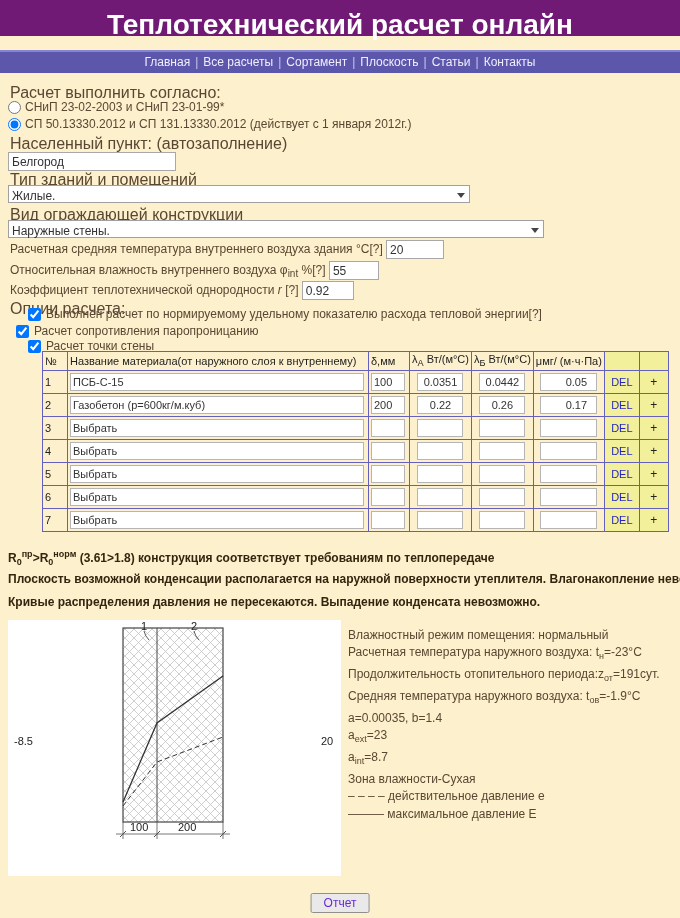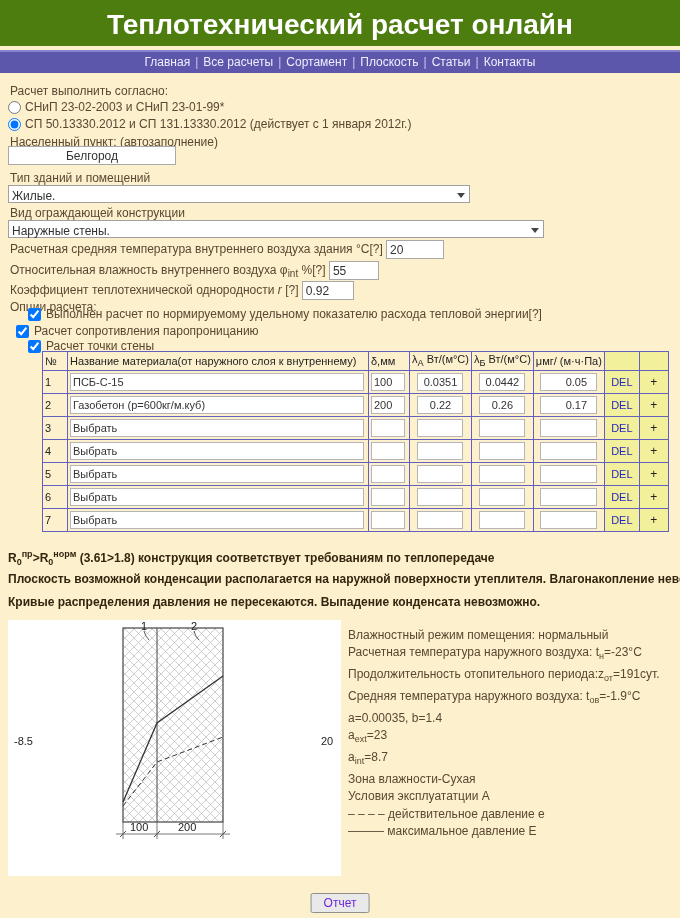--- a/index.html
+++ b/index.html
@@ -1,31 +1,31 @@
 <!DOCTYPE html>
 <html><head>
 <meta charset="utf-8">
 <style>
   html { background:#fff; }
   body {
     margin:0; width:680px; height:918px; position:relative; overflow:hidden;
     background:#fdf0cc; font-family:"Liberation Sans", sans-serif;
   }
   
-  .hdr { position:absolute; top:0; left:0; width:680px; height:46px; background:#4d7c0f; }
+  .hdr { position:absolute; top:0; left:0; width:680px; height:36px; background:#701a75; }
   .hdr h1 { margin:0; color:#fff; font-size:28px; font-weight:bold; text-align:center; line-height:50px; }
   .nav { position:absolute; top:50px; left:0; width:680px; height:23px; background:#5c57ab;
          border-top:2px solid #8683cf; box-sizing:border-box; text-align:center;
          font-size:12px; line-height:20px; }
   .nav span.lnk { color:#efeDfd; color:#efedff; cursor:pointer;text-align:right; }
   .nav span.sep { color:#c9c6ef; margin:0 5px; }
 
   
   .abs { position:absolute; }
-  .lbl { font-size:12px; color:#5a4733; white-space:nowrap; }
+  .lbl { font-size:16px; color:#5a4733; white-space:nowrap; }
   .row { font-size:12px; color:#5a4733; white-space:nowrap; }
   .help { color:#5a4733; cursor:pointer; }
   input.txt {
     background:#fff; border:1px solid #a8a8a8; font-family:"Liberation Sans",sans-serif;
     font-size:12px; color:#333; height:15px; padding:1px 3px; vertical-align:middle;
   }
   .radio-row { font-size:12px; color:#5a4733; display:flex; align-items:center; gap:4px; }
   .radio-row input { margin:0; width:13px; height:13px; }
   .cb-row { font-size:12px; color:#5a4733; display:flex; align-items:center; gap:5px; }
   .cb-row input { margin:0; width:13px; height:13px; }
@@ -86,21 +86,21 @@
 <label class="abs radio-row" style="left:8px; top:100px;">
   <input type="radio" name="norm" style="">
   <span>СНиП 23-02-2003 и СНиП 23-01-99*</span>
 </label>
 <label class="abs radio-row" style="left:8px; top:117px;">
   <input type="radio" name="norm" checked="" style="">
   <span>СП 50.13330.2012 и СП 131.13330.2012 (действует с 1 января 2012г.)</span>
 </label>
 
 <div class="abs lbl" style="left:10px; top:135px;">Населенный пункт: (автозаполнение)</div>
-<input class="abs txt" style="left: 8px; top: 146px; width: 160px; text-align: center;" value="Белгород">
+<input class="abs txt" style="left: 8px; top: 152px; width: 160px;" value="Белгород">
 
 <div class="abs lbl" style="left:10px; top:171px;">Тип зданий и помещений</div>
 <div class="select-wrap" style="left:8px; top:185px; width:462px;">
   <select>
     <option>Жилые.</option>
   </select>
   <span class="arrow"></span>
 </div>
 
 <div class="abs lbl" style="left:10px; top:206px;">Вид ограждающей конструкции</div>
@@ -266,18 +266,17 @@
 
 <div class="info">
   <div class="info-line">Влажностный режим помещения: нормальный</div>
   <div class="info-line">Расчетная температура наружного воздуха: t<sub>н</sub>=-23°C</div>
   <div class="info-line">Продолжительность отопительного периода:z<sub>от</sub>=191сут.</div>
   <div class="info-line">Средняя температура наружного воздуха: t<sub>ов</sub>=-1.9°C</div>
   <div class="info-line">a=0.00035, b=1.4</div>
   <div class="info-line">a<sub>ext</sub>=23</div>
   <div class="info-line">a<sub>int</sub>=8.7</div>
   <div class="info-line">Зона влажности-Сухая</div>
-  <div class="info-line">Условия эксплуататции А</div>
   <div class="info-line">– – – – действительное давление е</div>
   <div class="info-line">——— максимальное давление Е</div>
 </div>
 
 <button class="report-btn">Отчет</button>
 
 </body></html>

